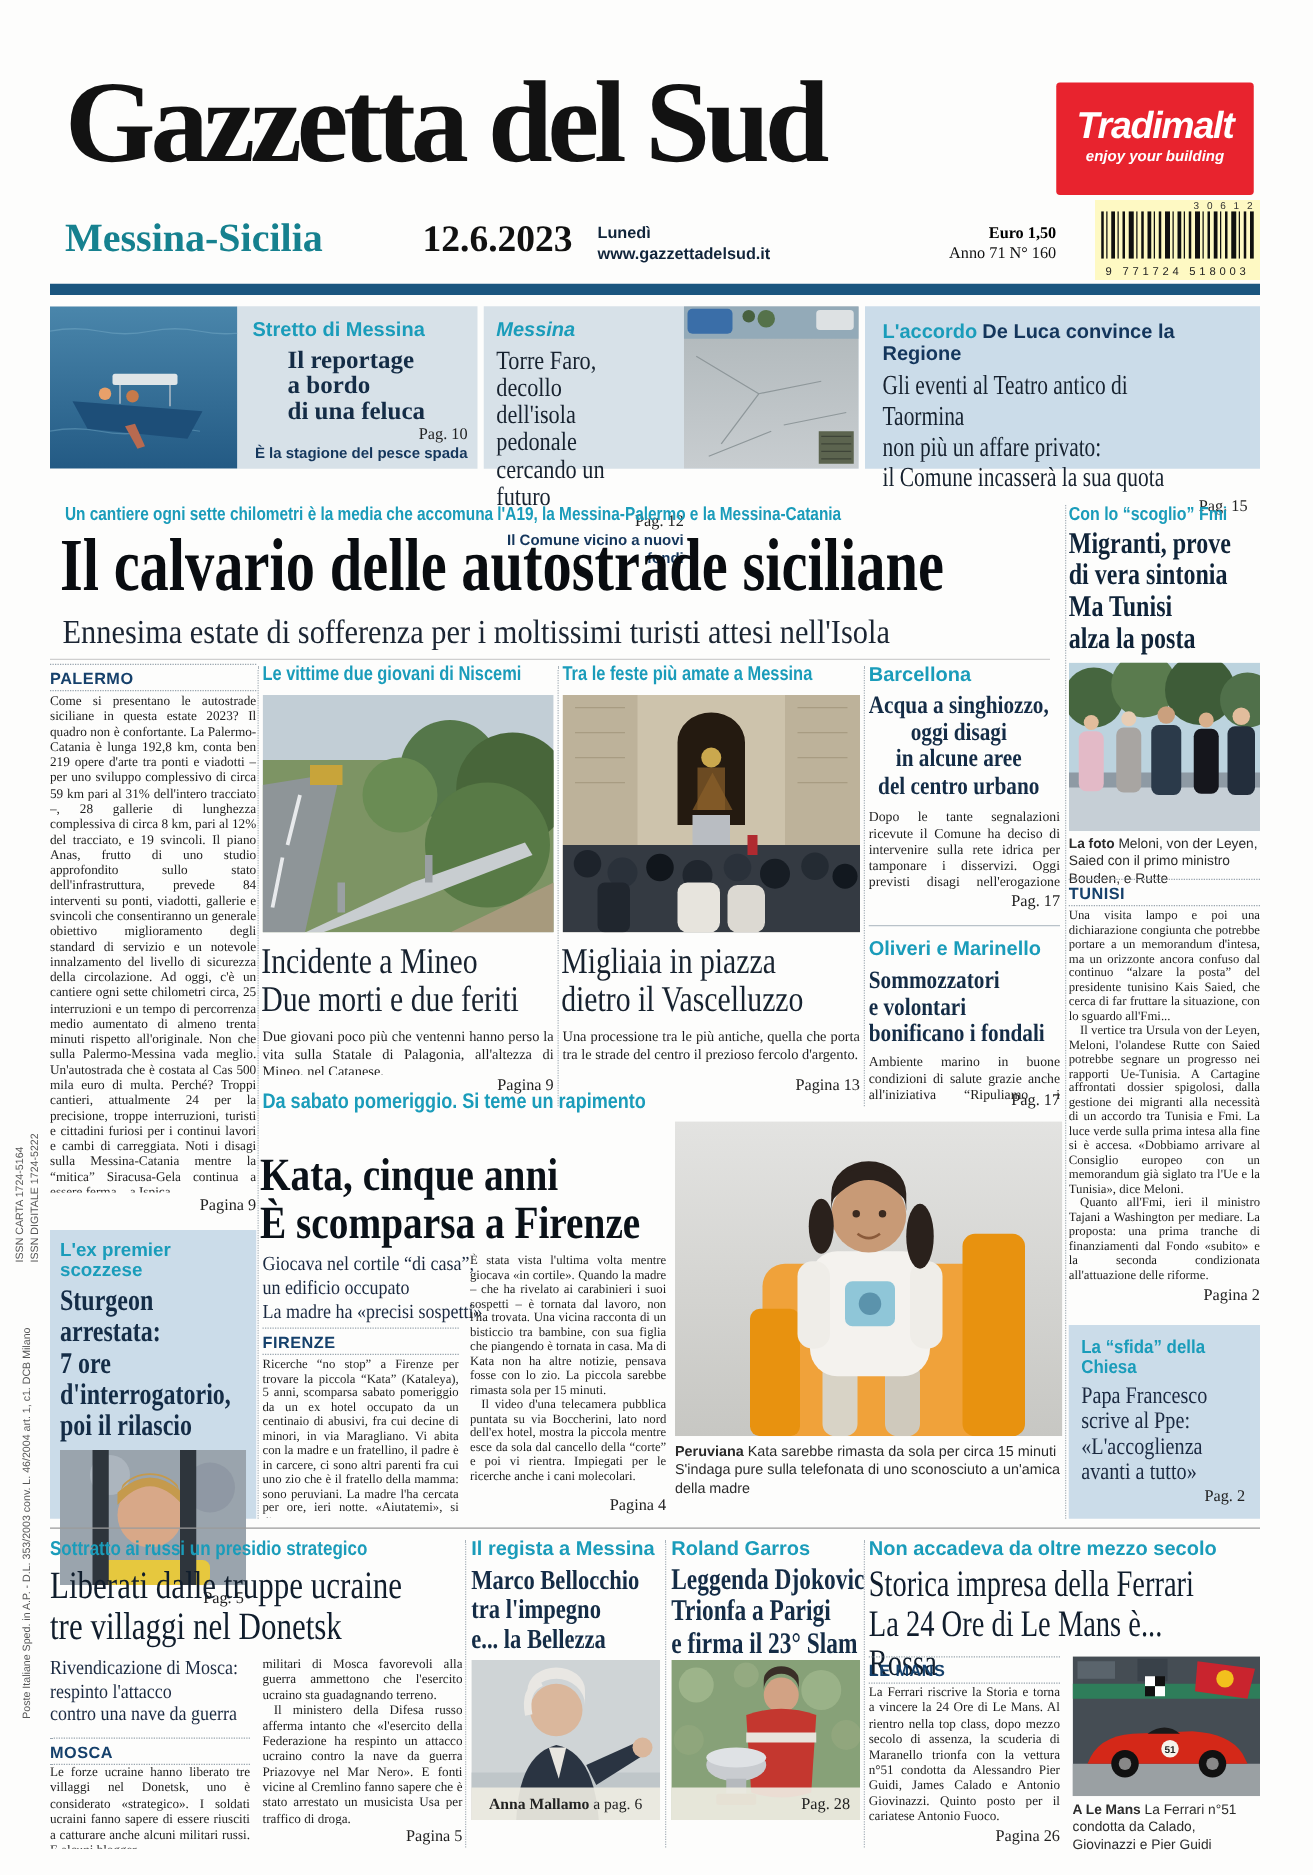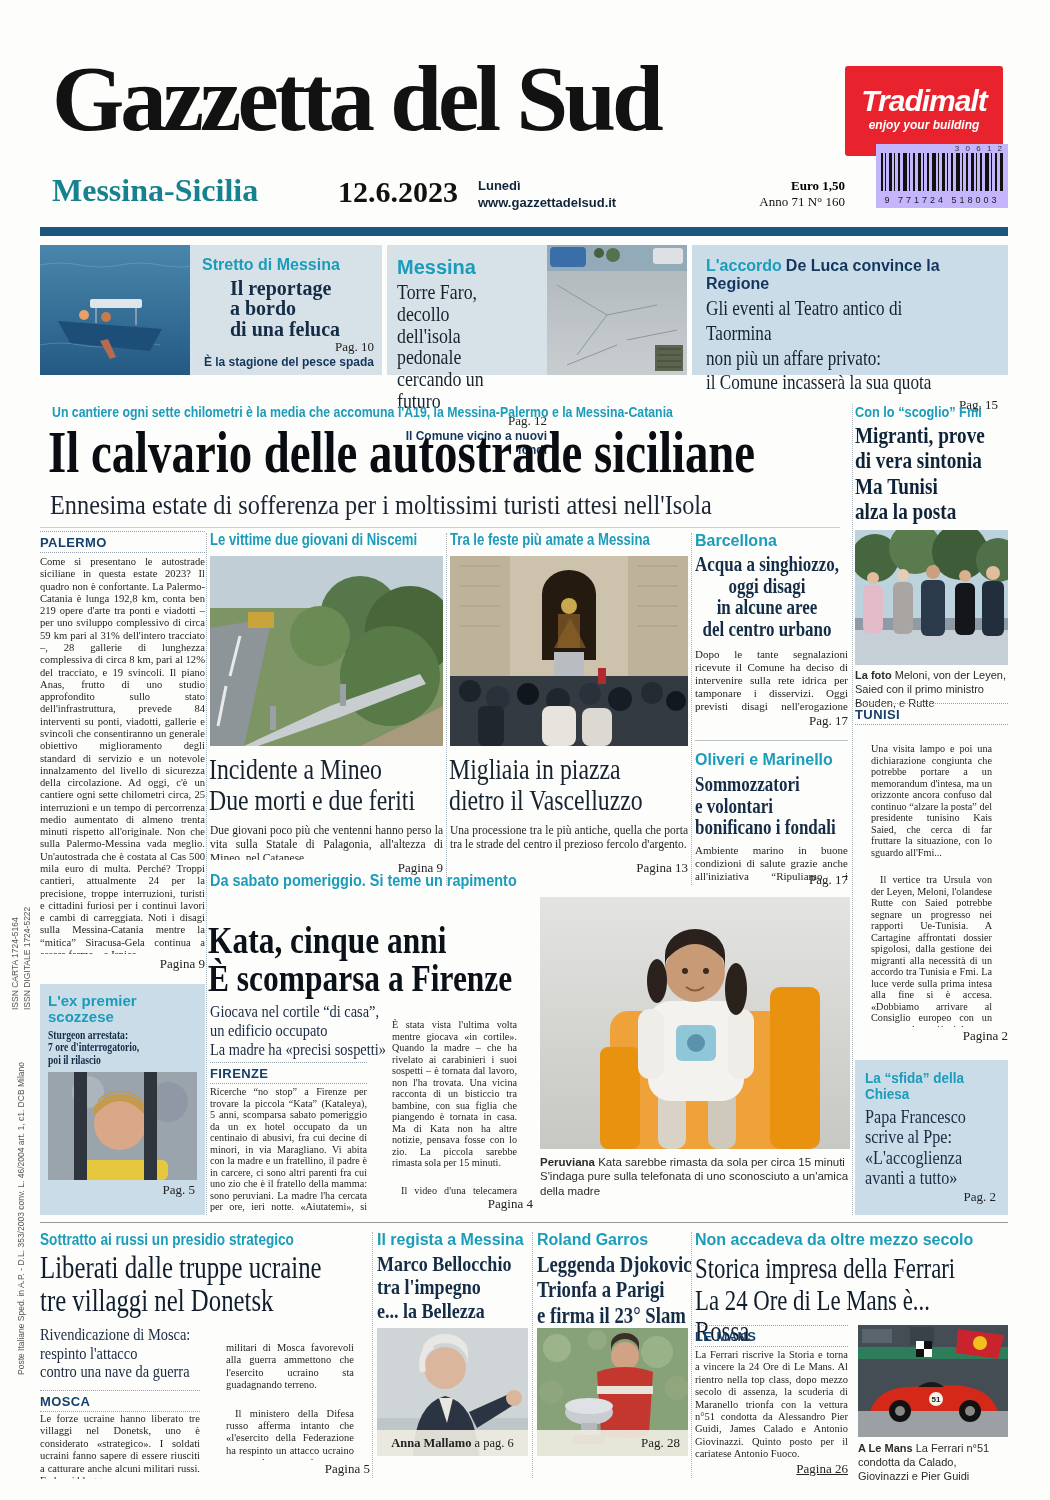--- a/index.html
+++ b/index.html
@@ -4,21 +4,21 @@
 <style>
   html,body{margin:0;padding:0;background:#efefef;}
   .page{position:relative;width:1050px;height:1500px;background:#fdfdfc;margin:0 auto;
         font-family:"Liberation Serif",serif;overflow:hidden;}
   .ab{position:absolute;}
   .sans{font-family:"Liberation Sans",sans-serif;}
   .kick{font-family:"Liberation Sans",sans-serif;font-weight:700;color:#1a9cba;line-height:1.05;}
   .shead{font-weight:700;color:#142c46;white-space:pre-line;}
   .sheadl{font-weight:400;color:#17222f;white-space:pre-line;}
   .just{text-align:justify;color:#1e1e1e;overflow:hidden;}
-  .just p{margin:16px;}
+  .just p{margin:0;}
   .just p + p{text-indent:9px;}
   .pg{color:#222;text-align:right;font-size:13px;}
   .note{font-family:"Liberation Sans",sans-serif;font-weight:700;color:#14365c;}
   .cap{font-family:"Liberation Sans",sans-serif;color:#2b2b2b;line-height:1.25;}
   .lab{font-family:"Liberation Sans",sans-serif;font-weight:700;color:#15406b;font-size:13px;
        border-top:1px dotted #98a4ad;border-bottom:1px dotted #98a4ad;padding:3px 0 2px;letter-spacing:.4px;}
   .box{background:#cbdce9;}
   .strip{background:#d7e1e8;}
   .sx90{transform:scaleX(.90);transform-origin:0 0;display:inline-block;}
   .sx85{transform:scaleX(.85);transform-origin:0 0;display:inline-block;}
@@ -38,21 +38,21 @@
 
   <div class="ab vtxt" style="left:10px;top:850px;height:160px;">ISSN CARTA 1724-5164</div>
   <div class="ab vtxt" style="left:22px;top:850px;height:160px;">ISSN DIGITALE 1724-5222</div>
   <div class="ab vtxt" style="left:16px;top:1045px;height:330px;">Poste Italiane Sped. in A.P. - D.L. 353/2003 conv. L. 46/2004 art. 1, c1. DCB Milano</div>
 
   <div class="ab" style="left:52px;top:52px;width:790px;font-weight:700;font-size:93px;line-height:1;color:#121212;letter-spacing:-4px;">Gazzetta del Sud</div>
   <div class="ab" style="left:845px;top:66px;width:158px;height:90px;background:#e8232e;border-radius:3px;text-align:center;">
     <div class="sans" style="color:#fff;font-weight:700;font-style:italic;font-size:30px;margin-top:18px;letter-spacing:-1px;">Tradimalt</div>
     <div class="sans" style="color:#fff;font-style:italic;font-size:12px;font-weight:700;">enjoy your building</div>
   </div>
-  <div class="ab" style="left:876px;top:144px;width:132px;height:64px;background:#c4b5fd;">
+  <div class="ab" style="left:876px;top:160px;width:132px;height:64px;background:#fef9c3;">
     <div class="sans" style="font-size:8px;color:#333;text-align:right;padding-right:4px;letter-spacing:2px;">3 0 6 1 2</div>
     <svg width="126" height="38" style="margin-left:3px;">
       <g fill="#111">
         <rect x="2" width="2" height="38"></rect>
           <rect x="6" width="1" height="38"></rect>
           <rect x="10" width="3" height="38"></rect>
           <rect x="15" width="1" height="38"></rect>
           <rect x="19" width="2" height="38"></rect>
           <rect x="24" width="4" height="38"></rect>
           <rect x="30" width="1" height="38"></rect>
@@ -114,21 +114,21 @@
       <div class="shead" style="font-size:20px;line-height:1.02;margin-top:4px;margin-left:28px;">Il reportage
 a bordo
 di una feluca</div>
       <div class="pg">Pag. 10</div>
       <div class="note" style="font-size:12px;text-align:right;">È la stagione del pesce spada</div>
     </div>
   </div>
 
   <div class="ab strip" style="left:387px;top:245px;width:300px;height:130px;">
     <div class="ab" style="left:10px;top:12px;width:150px;">
-      <div class="kick" style="font-size:20px;">Messina</div>
+      <div class="kick" style="font-size:16px;font-style:italic;">Messina</div>
       <div class="sheadl" style="font-size:21px;line-height:1.04;margin-top:4px;"><span class="sx85">Torre Faro, decollo
 dell'isola pedonale
 cercando un futuro</span></div>
       <div class="pg">Pag. 12</div>
       <div class="note" style="font-size:12px;text-align:right;">Il Comune vicino a nuovi fondi</div>
     </div>
     <div class="ab ph" style="left:160px;top:0;width:140px;height:130px;">
       <svg viewBox="0 0 140 130" preserveAspectRatio="none">
         <defs>
             <linearGradient id="g-pav" x1="0" y1="0" x2="0" y2="1">
@@ -166,21 +166,21 @@
   <div class="ab" style="left:48px;top:422px;width:810px;font-weight:700;font-size:60px;line-height:1;color:#090c10;white-space:nowrap;"><span class="sx78">Il calvario delle autostrade siciliane</span></div>
   <div class="ab" style="left:50px;top:490px;width:810px;font-size:27px;color:#1b2533;white-space:nowrap;"><span class="sx90">Ennesima estate di sofferenza per i moltissimi turisti attesi nell'Isola</span></div>
   <div class="ab" style="left:40px;top:527px;width:800px;border-top:1px solid #cfcfcf;"></div>
 
   <div class="ab lab" style="left:40px;top:531px;width:165px;">PALERMO</div>
   <div class="ab just" style="left:40px;top:556px;width:165px;height:398px;font-size:10.6px;line-height:1.16;">Come si presentano le autostrade siciliane in questa estate 2023? Il quadro non è confortante. La Palermo-Catania è lunga 192,8 km, conta ben 219 opere d'arte tra ponti e viadotti – per uno sviluppo complessivo di circa 59 km pari al 31% dell'intero tracciato –, 28 gallerie di lunghezza complessiva di circa 8 km, pari al 12% del tracciato, e 19 svincoli. Il piano Anas, frutto di uno studio approfondito sullo stato dell'infrastruttura, prevede 84 interventi su ponti, viadotti, gallerie e svincoli che consentiranno un generale obiettivo miglioramento degli standard di servizio e un notevole innalzamento del livello di sicurezza della circolazione. Ad oggi, c'è un cantiere ogni sette chilometri circa, 25 interruzioni e un tempo di percorrenza medio aumentato di almeno trenta minuti rispetto all'originale. Non che sulla Palermo-Messina vada meglio. Un'autostrada che è costata al Cas 500 mila euro di multa. Perché? Troppi cantieri, attualmente 24 per la precisione, troppe interruzioni, turisti e cittadini furiosi per i continui lavori e cambi di carreggiata. Noti i disagi sulla Messina-Catania mentre la “mitica” Siracusa-Gela continua a essere ferma... a Ispica.</div>
   <div class="ab pg" style="left:40px;top:956px;width:165px;">Pagina 9</div>
 
   <div class="ab box" style="left:40px;top:984px;width:165px;height:231px;">
     <div class="kick" style="font-size:15px;margin:9px 8px 0;">L'ex premier scozzese</div>
-    <div class="shead" style="font-size:12px;line-height:1.05;margin:4px 8px 6px;"><span class="sx80">Sturgeon arrestata:
+    <div class="shead" style="font-size:24px;line-height:1.05;margin:4px 8px 6px;"><span class="sx80">Sturgeon arrestata:
 7 ore d'interrogatorio,
 poi il rilascio</span></div>
     <div class="ph" style="margin:0 8px;width:149px;height:108px;">
       <svg viewBox="0 0 149 108" preserveAspectRatio="none">
         <rect width="149" height="108" fill="#9aa4ad"></rect>
         <circle cx="40" cy="20" r="16" fill="#b4bcc4" opacity=".7"></circle>
           <circle cx="120" cy="30" r="20" fill="#8a93a0" opacity=".7"></circle>
         <circle cx="72" cy="52" r="26" fill="#d8a888"></circle>
         <path d="M46,42 a26,22 0 0 1 52,0 l-4,-14 a26,20 0 0 0 -44,0 Z" fill="#c59a4d"></path>
         <path d="M46,44 q26,-30 52,0 l0,-10 q-26,-24 -52,0 Z" fill="#c59a4d"></path>
@@ -423,21 +423,21 @@
       <rect x="36" y="107" width="32" height="9" rx="2" fill="#8a6d3b"></rect>
     </svg>
   </div>
   <div class="ab" style="left:537px;top:1430px;width:151px;height:26px;background:rgba(238,235,226,.92);text-align:right;font-size:13px;line-height:26px;color:#222;padding-right:8px;box-sizing:border-box;">Pag. 28</div>
 
   <div class="ab kick" style="left:695px;top:1232px;font-size:16px;">Non accadeva da oltre mezzo secolo</div>
   <div class="ab sheadl" style="left:695px;top:1252px;font-size:30px;line-height:1.05;color:#101d2c;"><span class="sx76" style="transform:scaleX(.76);transform-origin:0 0;display:inline-block;white-space:pre-line;">Storica impresa della Ferrari
 La 24 Ore di Le Mans è... Rossa</span></div>
   <div class="ab lab" style="left:695px;top:1325px;width:153px;">LE MANS</div>
   <div class="ab just" style="left:695px;top:1349px;width:153px;height:110px;font-size:10.5px;line-height:1.18;">La Ferrari riscrive la Storia e torna a vincere la 24 Ore di Le Mans. Al rientro nella top class, dopo mezzo secolo di assenza, la scuderia di Maranello trionfa con la vettura n°51 condotta da Alessandro Pier Guidi, James Calado e Antonio Giovinazzi. Quinto posto per il cariatese Antonio Fuoco.</div>
-  <div class="ab pg" style="left:695px;top:1461px;width:153px;text-decoration:underline;">Pagina 26</div>
+  <div class="ab pg" style="left:695px;top:1461px;width:153px;">Pagina 26</div>
   <div class="ab ph" style="left:858px;top:1325px;width:150px;height:112px;">
     <svg viewBox="0 0 150 112" preserveAspectRatio="none">
       <rect width="150" height="112" fill="#454d54"></rect>
       <rect y="22" width="150" height="12" fill="#2e7d5a"></rect>
       <rect x="4" y="4" width="30" height="14" fill="#5a646c"></rect>
         <rect x="52" y="2" width="24" height="18" fill="#394149"></rect>
       <g>
         <rect x="58" y="16" width="8" height="8" fill="#fff"></rect>
           <rect x="66" y="16" width="8" height="8" fill="#111"></rect>
           <rect x="58" y="24" width="8" height="8" fill="#111"></rect>

